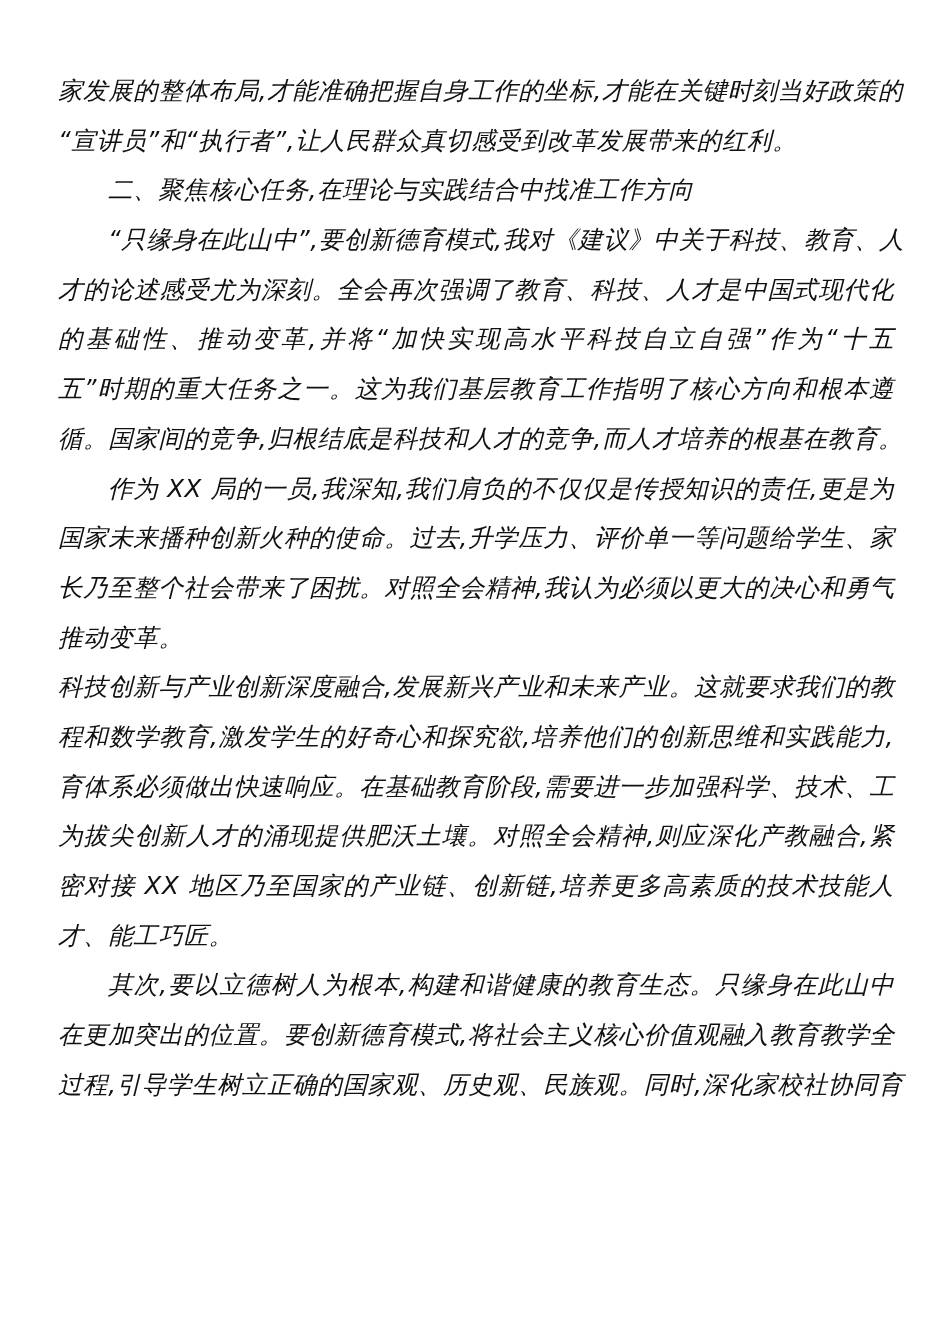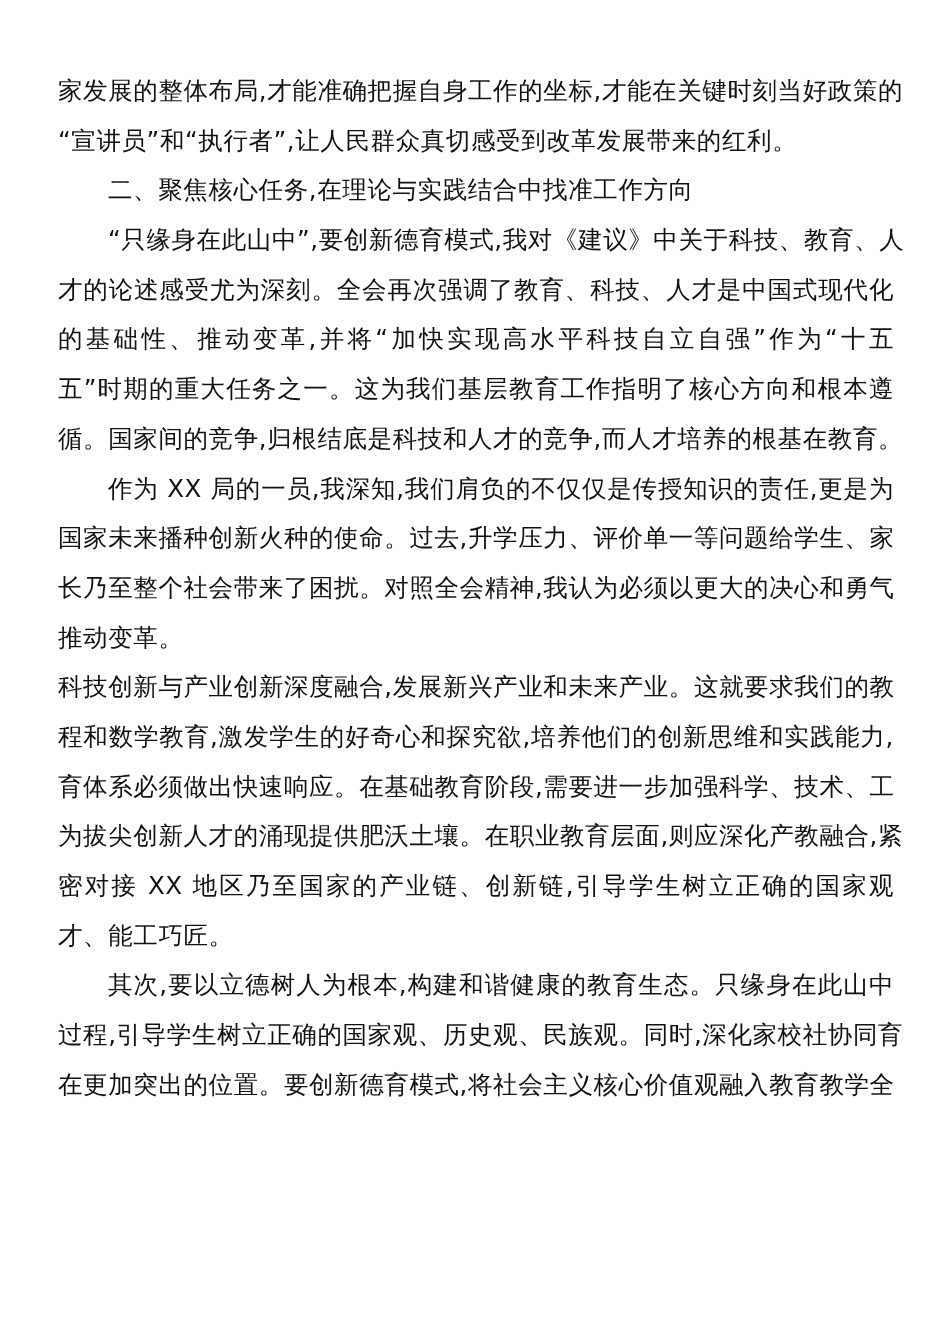--- a/index.html
+++ b/index.html
@@ -13,20 +13,21 @@
       position: relative;
       overflow: hidden;
       font-family: "DejaVu Sans", "Liberation Sans", sans-serif;
       color: #111111;
     }
     .page {
       position: absolute;
       left: 58px;
       top: 66px;
       width: 836px;
+      font-style: italic;
     }
     .line {
       height: 49.7px;
       line-height: 49.7px;
       font-size: 24.5px;
       white-space: nowrap;
       overflow: visible;
       letter-spacing: 0.6px;
     }
     .line.justify {
@@ -52,19 +53,19 @@
   <div class="line justify">的基础性、推动变革,并将“加快实现高水平科技自立自强”作为“十五</div>
   <div class="line justify">五”时期的重大任务之一。这为我们基层教育工作指明了核心方向和根本遵</div>
   <div class="line">循。国家间的竞争,归根结底是科技和人才的竞争,而人才培养的根基在教育。</div>
   <div class="line indent justify">作为 XX 局的一员,我深知,我们肩负的不仅仅是传授知识的责任,更是为</div>
   <div class="line justify">国家未来播种创新火种的使命。过去,升学压力、评价单一等问题给学生、家</div>
   <div class="line justify">长乃至整个社会带来了困扰。对照全会精神,我认为必须以更大的决心和勇气</div>
   <div class="line">推动变革。</div>
   <div class="line justify">科技创新与产业创新深度融合,发展新兴产业和未来产业。这就要求我们的教</div>
   <div class="line justify">程和数学教育,激发学生的好奇心和探究欲,培养他们的创新思维和实践能力,</div>
   <div class="line justify">育体系必须做出快速响应。在基础教育阶段,需要进一步加强科学、技术、工</div>
-  <div class="line justify">为拔尖创新人才的涌现提供肥沃土壤。在职业教育层面,则应深化产教融合,紧</div>
-  <div class="line justify">密对接 XX 地区乃至国家的产业链、创新链,引导学生树立正确的国家观</div>
+  <div class="line justify">为拔尖创新人才的涌现提供肥沃土壤。对照全会精神,则应深化产教融合,紧</div>
+  <div class="line justify">密对接 XX 地区乃至国家的产业链、创新链,培养更多高素质的技术技能人</div>
   <div class="line">才、能工巧匠。</div>
   <div class="line indent justify">其次,要以立德树人为根本,构建和谐健康的教育生态。只缘身在此山中</div>
+  <div class="line justify">在更加突出的位置。要创新德育模式,将社会主义核心价值观融入教育教学全</div>
   <div class="line justify">过程,引导学生树立正确的国家观、历史观、民族观。同时,深化家校社协同育</div>
-  <div class="line justify">在更加突出的位置。要创新德育模式,将社会主义核心价值观融入教育教学全</div>
 </div>
 
 </body></html>

